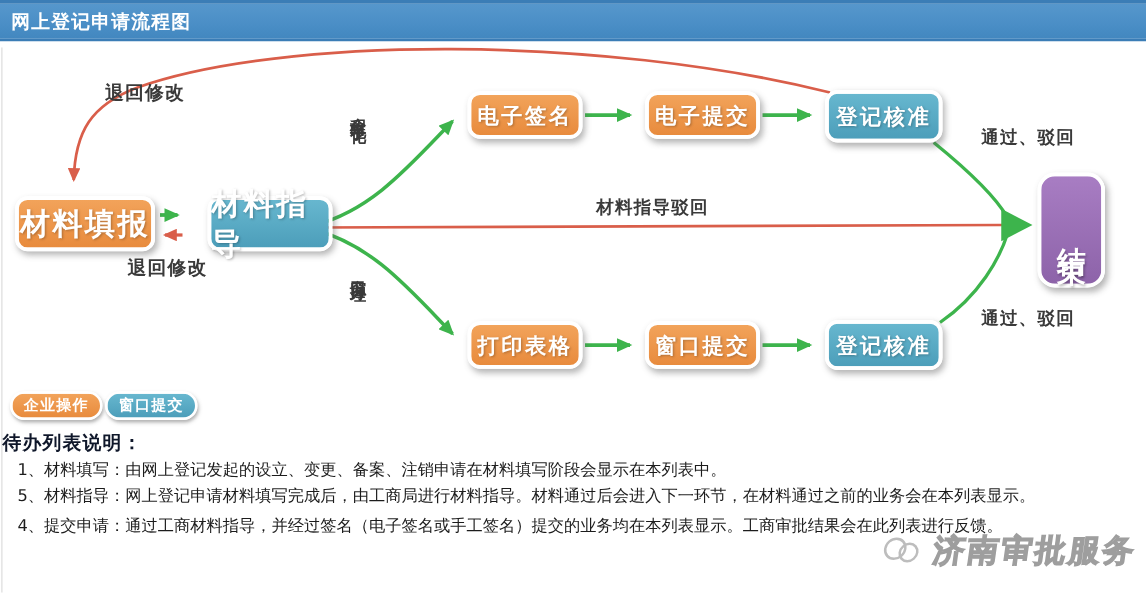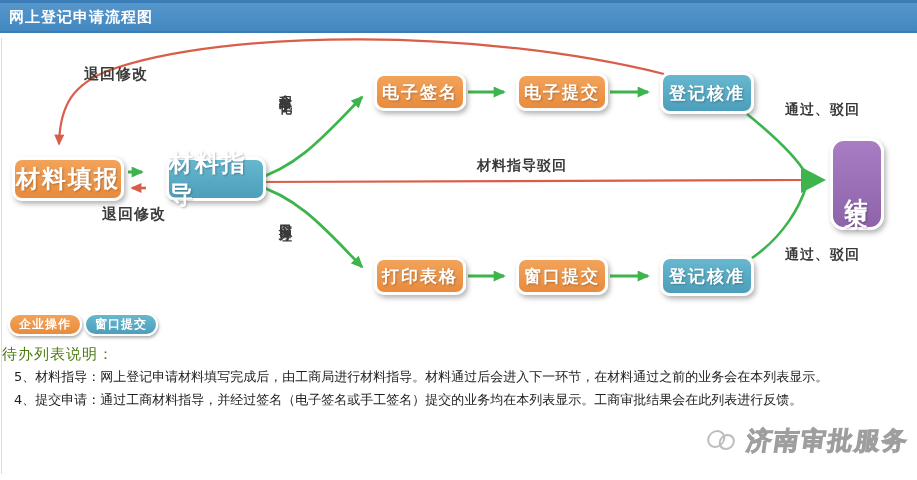--- a/index.html
+++ b/index.html
@@ -37,21 +37,21 @@
   
   .pill{
     position:absolute;height:23px;padding:0 9px;border-radius:12px;border:2px solid #fff;
     color:#fff;font-size:12px;font-weight:bold;box-sizing:border-box;
     display:flex;align-items:center;box-shadow:1px 2px 3px rgba(100,100,100,.5);
     letter-spacing:1px;white-space:nowrap;
   }
   .pill.orange{background:linear-gradient(180deg,#f2a35a,#e88b3d);}
   .pill.teal{background:linear-gradient(180deg,#67b7cf,#4c9eba);}
   
-  .notes-heading{position:absolute;left:2px;top:345px;font-size:15px;color:#4d7c0f;font-weight:400;letter-spacing:1px;}
+  .notes-heading{position:absolute;left:2px;top:345px;font-size:15px;color:#0f172a;font-weight:700;letter-spacing:1px;}
   .notes{position:absolute;left:14px;top:368px;width:896px;font-size:13px;color:#1c1c1c;line-height:1.42;font-weight:500;}
   .notes .item{padding-left:26px;text-indent:-26px;margin-bottom:3px;}
   
   .watermark{
     position:absolute;right:8px;top:424px;display:flex;align-items:center;gap:6px;
     transform:skewX(-8deg);pointer-events:none;
   }
   .watermark .wm-text{
     font-size:25px;font-weight:bold;letter-spacing:2px;color:#cccccc;
     -webkit-text-stroke:1px #9e9e9e;white-space:nowrap;
@@ -144,20 +144,21 @@
 
   <div class="pill orange" style="left:8px;top:313px;text-align:right;">
     <span>企业操作</span>
   </div>
   <div class="pill teal" style="left:84px;top:313px;">
     <span>窗口提交</span>
   </div>
 
   <div class="notes-heading">待办列表说明：</div>
   <div class="notes">
+    <div class="item">1、材料填写：由网上登记发起的设立、变更、备案、注销申请在材料填写阶段会显示在本列表中。</div>
     <div class="item">5、材料指导：网上登记申请材料填写完成后，由工商局进行材料指导。材料通过后会进入下一环节，在材料通过之前的业务会在本列表显示。</div>
     <div class="item" style="margin-top:5px;">4、提交申请：通过工商材料指导，并经过签名（电子签名或手工签名）提交的业务均在本列表显示。工商审批结果会在此列表进行反馈。</div>
   </div>
 
   <div class="watermark">
     <span class="wm-logo">
         <span class="c1"></span>
         <span class="c2"></span>
       </span>
     <span class="wm-text">济南审批服务</span>

